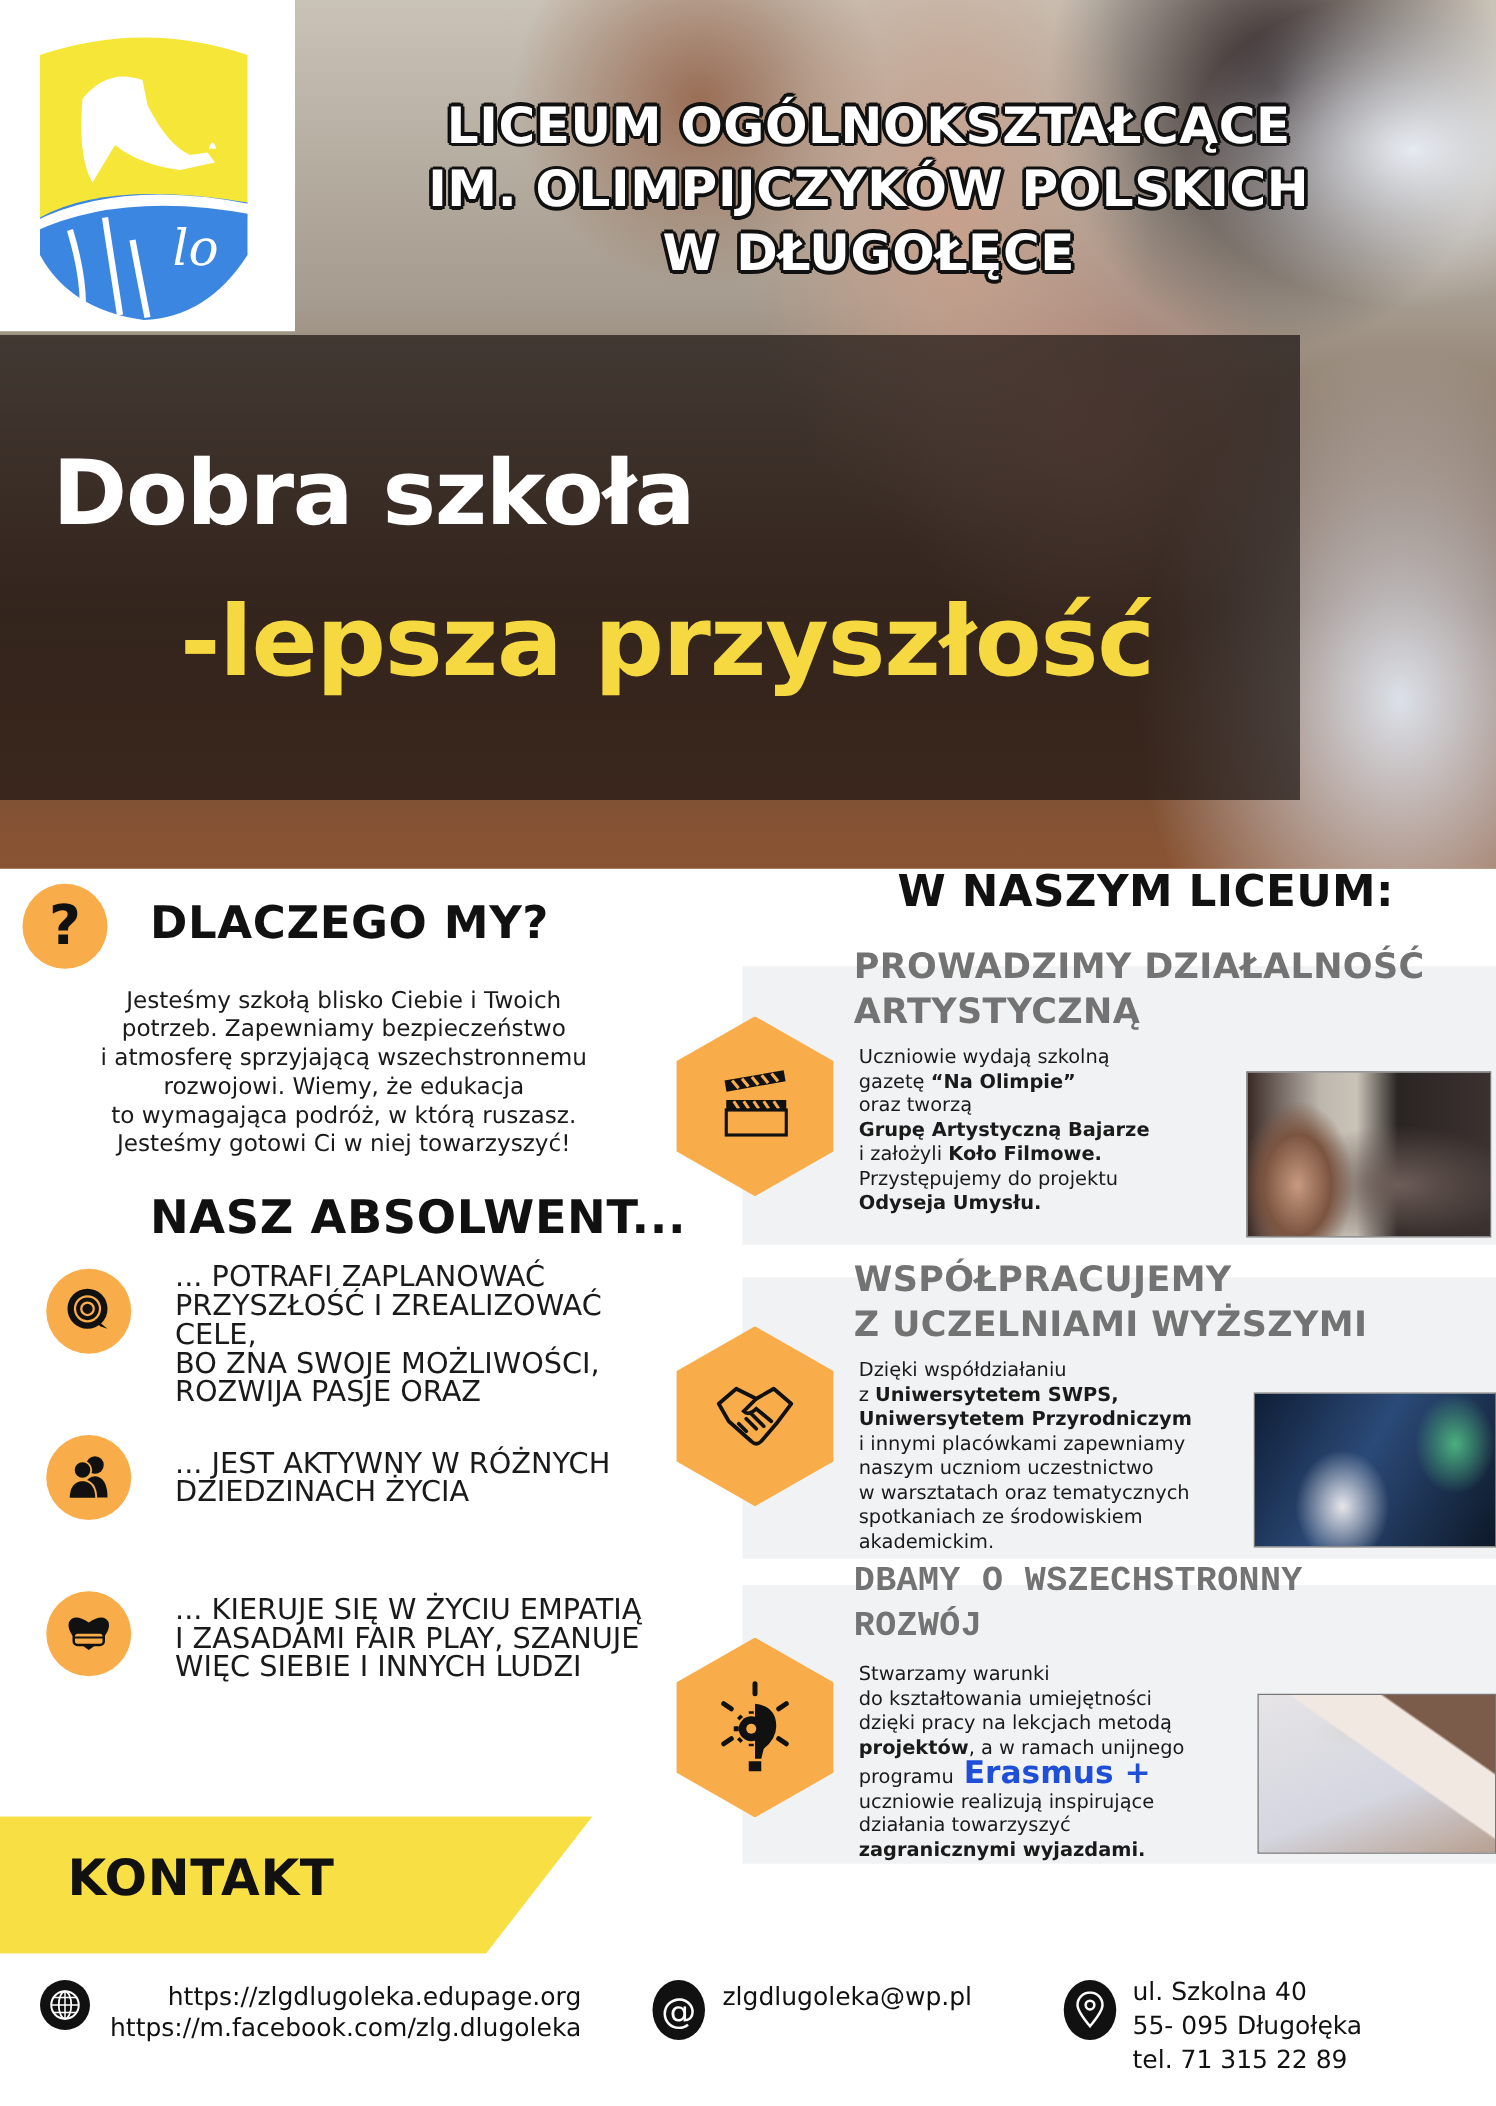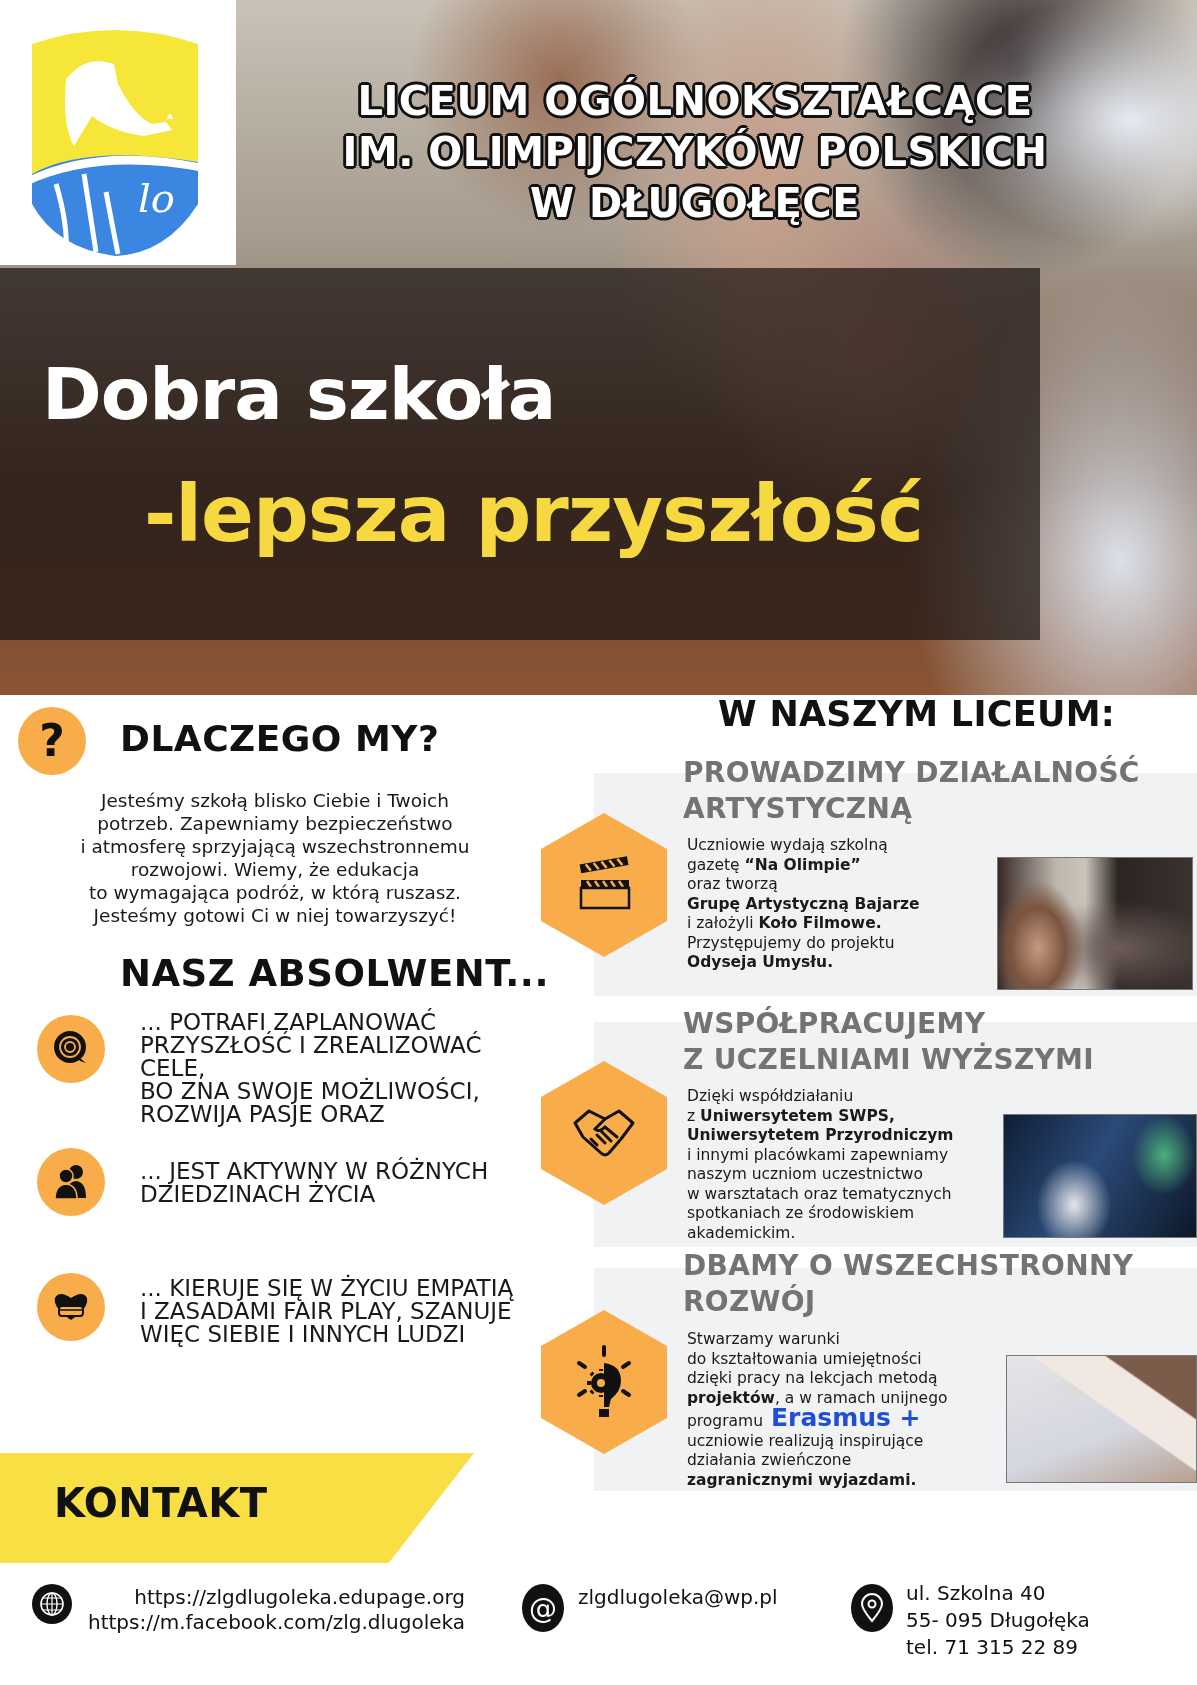--- a/index.html
+++ b/index.html
@@ -50,21 +50,21 @@
   
   .h-right { position: absolute; left: 718px; top: 694px; font-weight: bold; font-size: 35px; color: #111; letter-spacing: 0.3px; }
   .panel { position: absolute; left: 594px; width: 603px; background: #f1f2f3; }
   .panel1 { top: 773px; height: 223px; }
   .panel2 { top: 1022px; height: 225px; }
   .panel3 { top: 1268px; height: 223px; }
   .panel-title { position: absolute; left: 683px; font-weight: bold; font-size: 28px; line-height: 36px;
     color: #737373; letter-spacing: 0.3px; }
   .pt1 { top: 755px; }
   .pt2 { top: 1006px; }
-  .pt3 { top: 1248px; }
+  .pt3 { top: 1248px; font-family: Liberation Mono, monospace; }
   .hex { position: absolute; left: 541px; width: 126px; height: 144px; background: #f8ad4a;
     clip-path: polygon(50% 0, 100% 25%, 100% 75%, 50% 100%, 0 75%, 0 25%);
     display: flex; align-items: center; justify-content: center; }
   .hex1 { top: 813px; }
   .hex2 { top: 1061px; }
   .hex3 { top: 1310px; }
   .panel-body { position: absolute; left: 687px; width: 310px; font-size: 15.5px; line-height: 19.5px; color: #1a1a1a; }
   .pb1 { top: 836px; }
   .pb2 { top: 1087px; }
   .pb3 { top: 1330px; }
@@ -247,21 +247,21 @@
       <rect x="30" y="66" width="10" height="8" fill="#111"></rect>
     </svg>
 </div>
 <div class="panel-body pb3">
   <div><span>Stwarzamy warunki</span></div>
   <div><span>do kształtowania umiejętności</span></div>
   <div><span>dzięki pracy na lekcjach metodą</span></div>
   <div><b>projektów</b><span>, a w ramach unijnego</span></div>
   <div><span>programu</span><span class="erasmus">Erasmus +</span></div>
   <div><span>uczniowie realizują inspirujące</span></div>
-  <div><span>działania zwieńczone</span></div>
+  <div><span>działania towarzyszyć</span></div>
   <div><b>zagranicznymi wyjazdami.</b></div>
 </div>
 <div class="photo photo3"></div>
 
 <div class="contact-band"></div>
 <div class="contact-title">KONTAKT</div>
 
 <div class="contact-icon ic-web">
   <svg width="26" height="26" viewBox="0 0 26 26">
       <circle cx="13" cy="13" r="11" fill="none" stroke="#fff" stroke-width="1.6"></circle>

